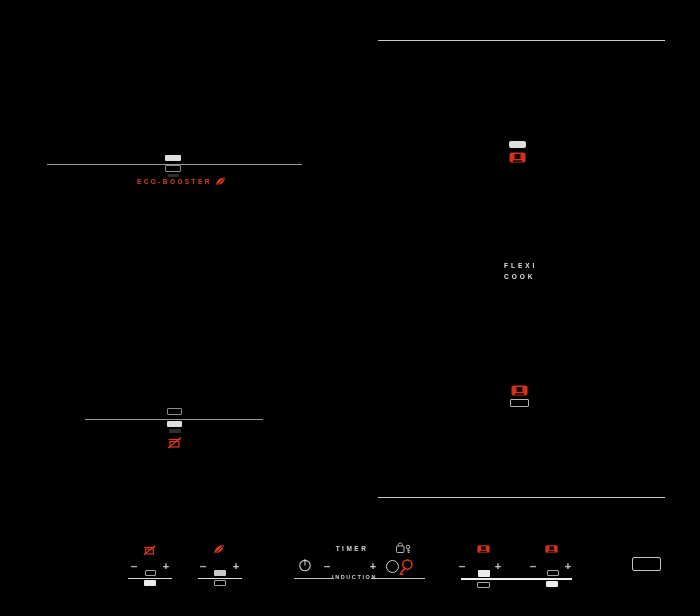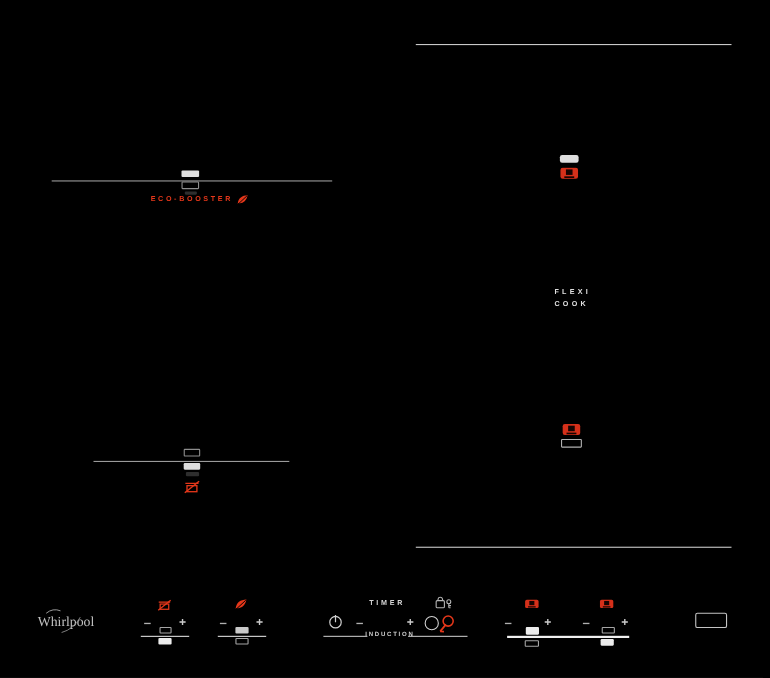--- a/index.html
+++ b/index.html
@@ -77,27 +77,20 @@
 
   <div class="abs" style="left:511px;top:385px;">
     <svg width="17" height="11" viewBox="0 0 17 11">
       <rect x="0.5" y="0.5" width="16" height="10" rx="2" fill="#d5301a"></rect>
       <rect x="5.5" y="2" width="6" height="5" fill="#160402"></rect>
       <rect x="4" y="8.3" width="9" height="1.5" fill="#160402"></rect>
     </svg>
   </div>
   <div class="marker-outline" style="left:510px;top:399px;width:17px;height:6px;border-color:#b0b0b0;"></div>
 
-  <div class="abs" style="left:28px;top:550px;">
-    <svg width="64" height="28" viewBox="0 0 64 28">
-      <text x="32" y="19" text-anchor="middle" font-family="Liberation Serif, serif" font-size="12.5" fill="#c2c2c2">Whirlpool</text>
-      <path d="M14,7.5 q6,-5 13,-2.2" stroke="#9a9a9a" stroke-width="0.9" fill="none"></path>
-      <path d="M28,25 q11,-3 17,-14" stroke="#8f8f8f" stroke-width="0.8" fill="none"></path>
-    </svg>
-  </div>
 
   <div class="abs" style="left:143px;top:544px;">
     <svg width="13" height="12" viewBox="0 0 15 13">
       <line x1="1.5" y1="3.5" x2="13.5" y2="3.5" stroke="#e5371a" stroke-width="1.3"></line>
       <rect x="3" y="5.5" width="9" height="5.5" fill="none" stroke="#e5371a" stroke-width="1.3"></rect>
       <line x1="1" y1="12" x2="14" y2="1.5" stroke="#e5371a" stroke-width="1.4"></line>
     </svg>
   </div>
   <div class="pm minus" style="left:127px;top:559px;">–</div>
   <div class="pm" style="left:159px;top:559px;">+</div>

